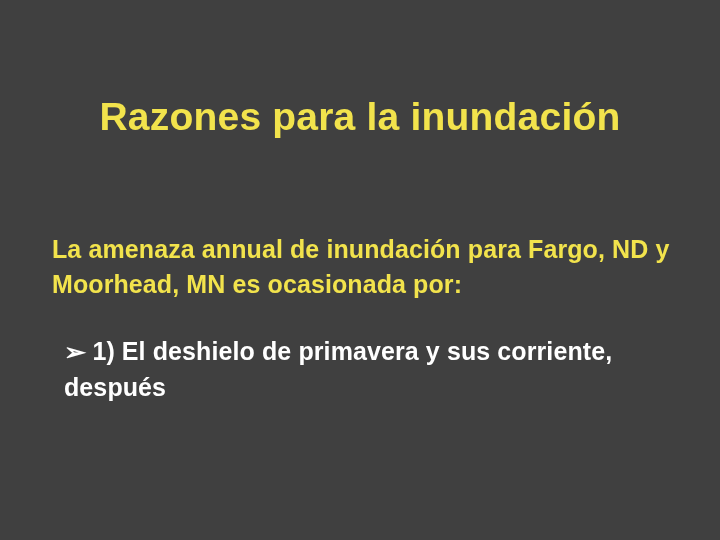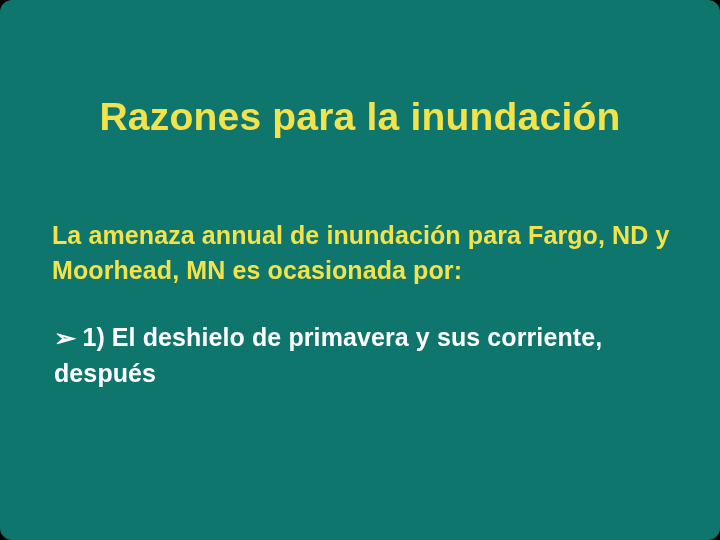--- a/index.html
+++ b/index.html
@@ -4,24 +4,23 @@
 <style>
   html, body {
     margin: 0;
     padding: 0;
     background: #000;
   }
   #slide {
     position: relative;
     width: 720px;
     height: 540px;
-    background: #0f766e;
+    background: #404040;
     overflow: hidden;
     font-family: "Liberation Sans", sans-serif;
-    border-radius: 12px;
     -webkit-font-smoothing: antialiased;
   }
 
   
   #title-block {
     position: absolute;
     left: 0;
     top: 68px;
     width: 720px;
     text-align: center;
@@ -33,42 +32,42 @@
     line-height: 46px;
     color: #f2e34c;
     letter-spacing: 0.2px;
     white-space: nowrap;
   }
 
   
   #body-block {
     position: absolute;
     left: 52px;
-    top: 218px;
+    top: 232px;
     width: 632px;
   }
   .para {
     font-size: 25px;
     font-weight: bold;
     line-height: 35px;
     color: #f2e34c;
     margin: 0;
     letter-spacing: 0.1px;
   }
   .bullet-list {
     margin: 0;
     padding: 0;
     list-style: none;
   }
   .bullet-item {
     font-size: 25px;
     font-weight: bold;
     line-height: 35px;
     color: #ffffff;
-    margin: 2px;
+    margin: 12px;
     letter-spacing: 0.1px;
   }
   #bullet-item-1 {
     margin-top: 32px;
   }
   #bullet-item-2 {
     margin-top: 6px;
   }
   .bullet-marker {
     display: inline-block;

